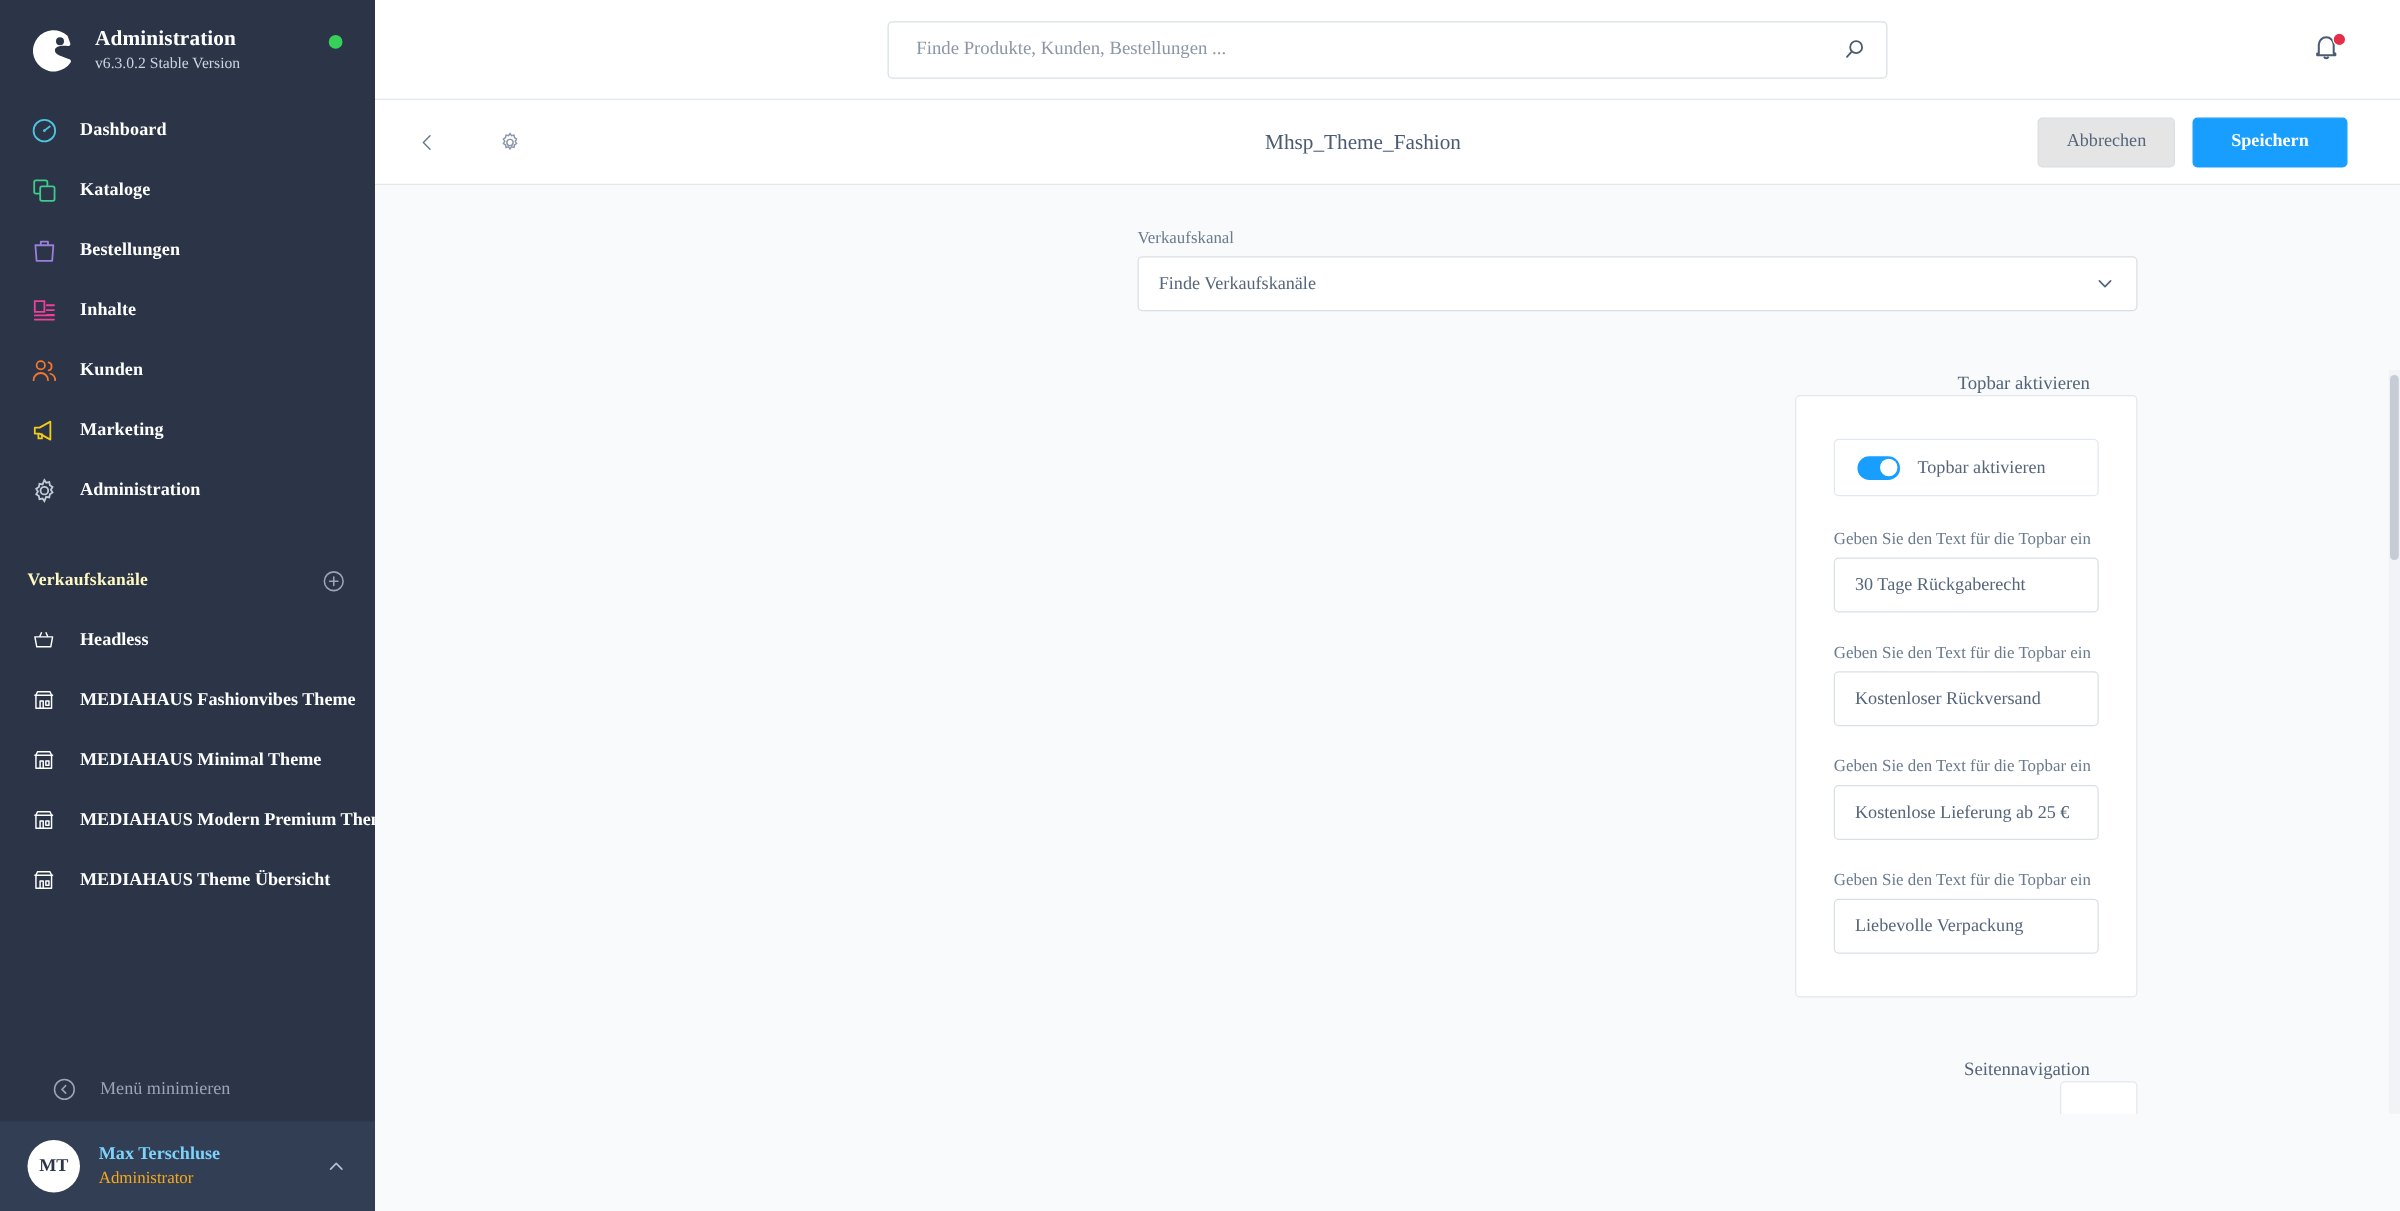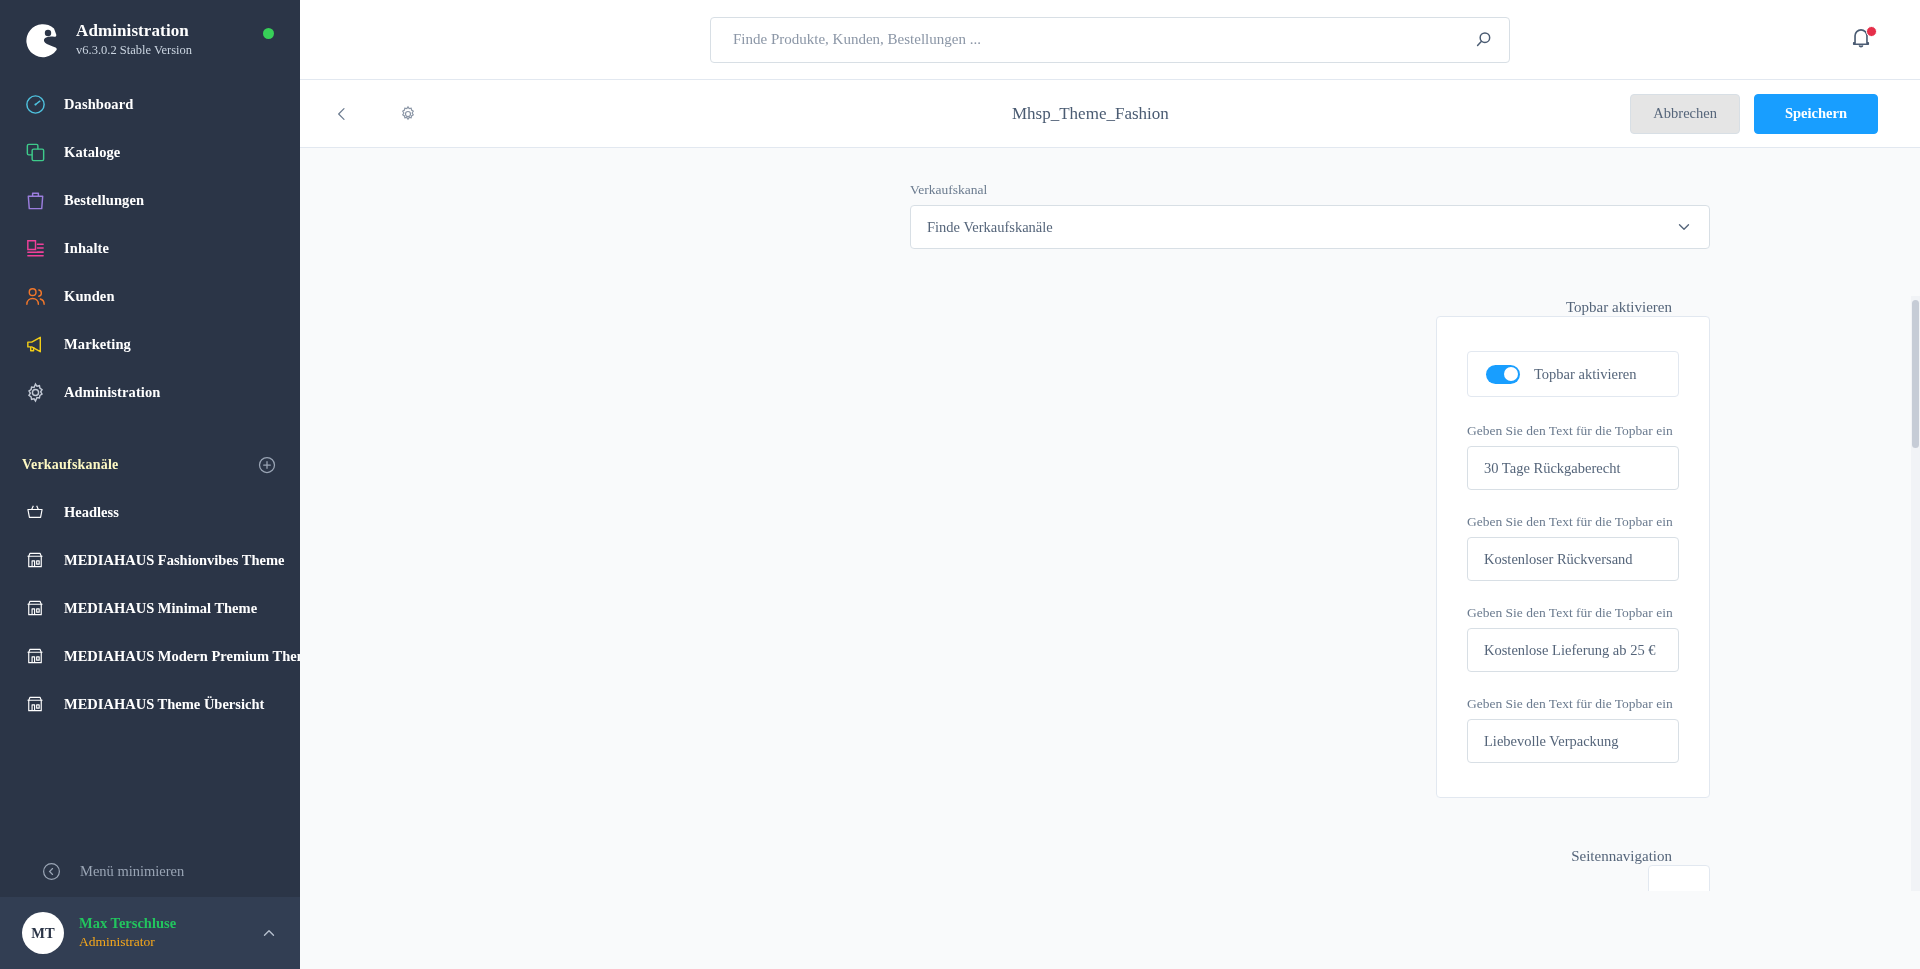--- a/index.html
+++ b/index.html
@@ -102,21 +102,21 @@
     padding: 13px 22px; cursor: pointer;
     height: 72px;
   }
   .avatar {
     width: 42px; height: 42px; border-radius: 50%;
     background: #ffffff; color: #2b3547;
     display: flex; align-items: center; justify-content: center;
     font-size: 14.5px; font-weight: bold; flex-shrink: 0; margin-right: 15px;
   }
   .user-meta { display: flex; flex-direction: column; flex: 1; }
-  .user-name { color: #22c55e; font-size: 14.5px; font-weight: bold; line-height: 1.3; }
+  .user-name { color: #7dd3fc; font-size: 14.5px; font-weight: bold; line-height: 1.3; }
   .user-role { color: #f7a81b; font-size: 13.5px; line-height: 1.35; }
   .user-caret { width: 18px; height: 18px; flex-shrink: 0; }
 
   
   .main { flex: 1; display: flex; flex-direction: column; min-width: 0; background: #f9fafb; }
 
   .topbar {
     height: 80px; background: #ffffff;
     display: flex; align-items: center;
     border-bottom: 1px solid #e2e8f0;

